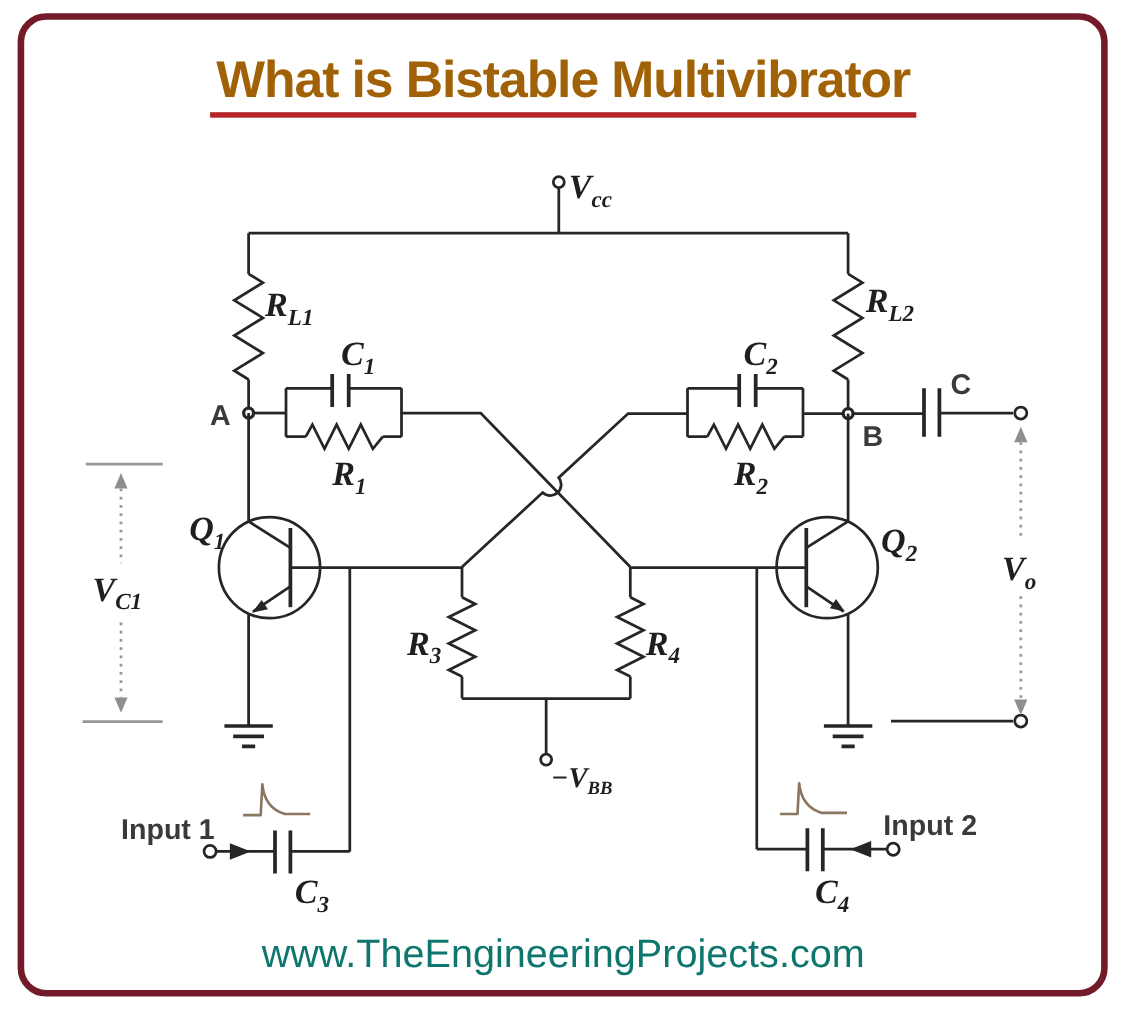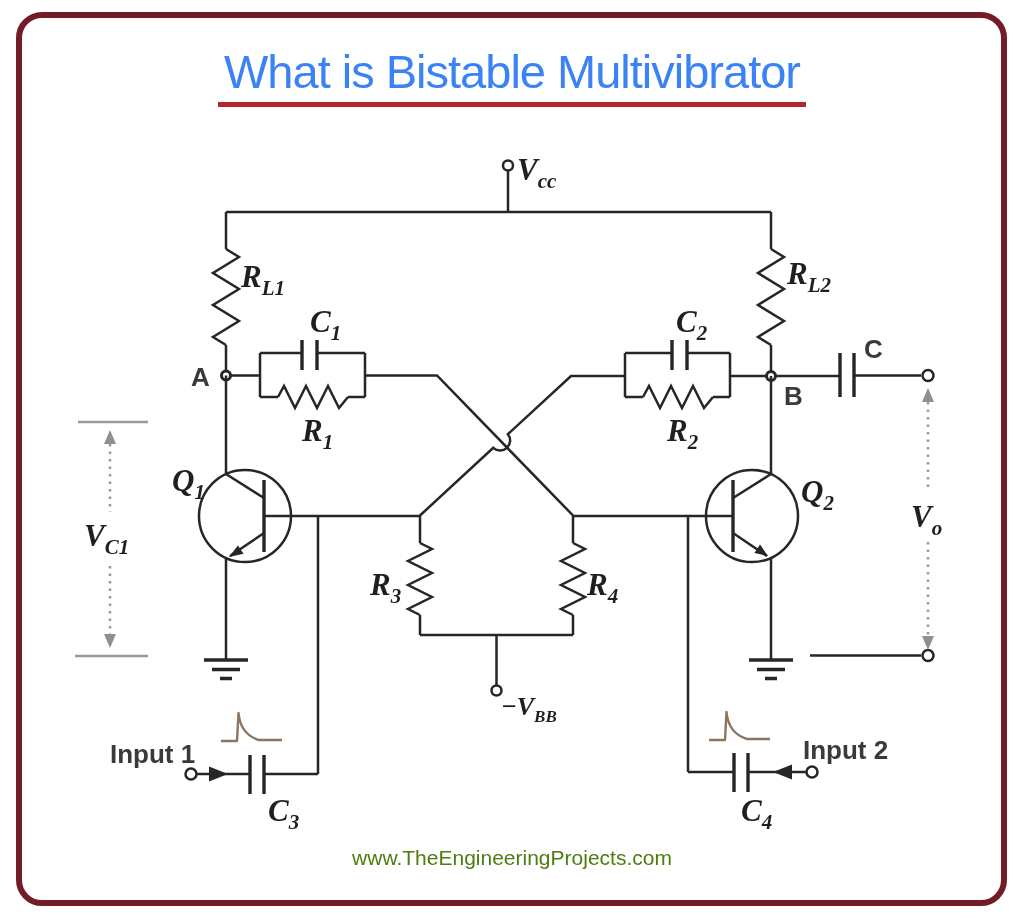--- a/index.html
+++ b/index.html
@@ -1,24 +1,24 @@
 <!DOCTYPE html>
 <html><head>
 <meta charset="utf-8">
 <style>
   html,body{margin:0;padding:0;background:#ffffff;}
   #page{position:relative;width:1024px;height:924px;background:#ffffff;overflow:hidden;
         font-family:"Liberation Sans",sans-serif;}
   #frame{position:absolute;left:16px;top:12px;right:17px;bottom:18px;
          border:6px solid #731b29;border-radius:26px;pointer-events:none;}
   #title-wrap{position:absolute;top:44px;left:0;width:100%;text-align:center;}
-  #title-wrap .title{display:inline-block;font-size:47px;font-weight:normal;color:#3b82f6;
+  #title-wrap .title{display:inline-block;font-size:47px;font-weight:bold;color:#a16207;
          letter-spacing:-1px;border-bottom:5px solid #b5252a;padding:0 6px 3px 6px;}
   #footer-wrap{position:absolute;top:846px;left:0;width:100%;text-align:center;}
-  #footer-wrap .url{font-size:21px;color:#4d7c0f;}
+  #footer-wrap .url{font-size:36px;color:#0f766e;}
   svg{position:absolute;left:0;top:0;}
   .wire{stroke:#262626;stroke-width:2.5;fill:none;}
   .thick{stroke:#262626;stroke-width:3.4;fill:none;}
   .term{stroke:#262626;stroke-width:2.5;fill:#ffffff;}
   .node{stroke:#262626;stroke-width:3;fill:#ffffff;}
   .arrow{fill:#262626;stroke:none;}
   .meas{stroke:#999999;stroke-width:2.5;fill:none;}
   .meas-dash{stroke:#999999;stroke-width:2.5;fill:none;stroke-dasharray:2.5 5;}
   .meas-arrow{fill:#8f8f8f;stroke:none;}
   .pulse{stroke:#8b7660;stroke-width:2.4;fill:none;stroke-linejoin:round;}

